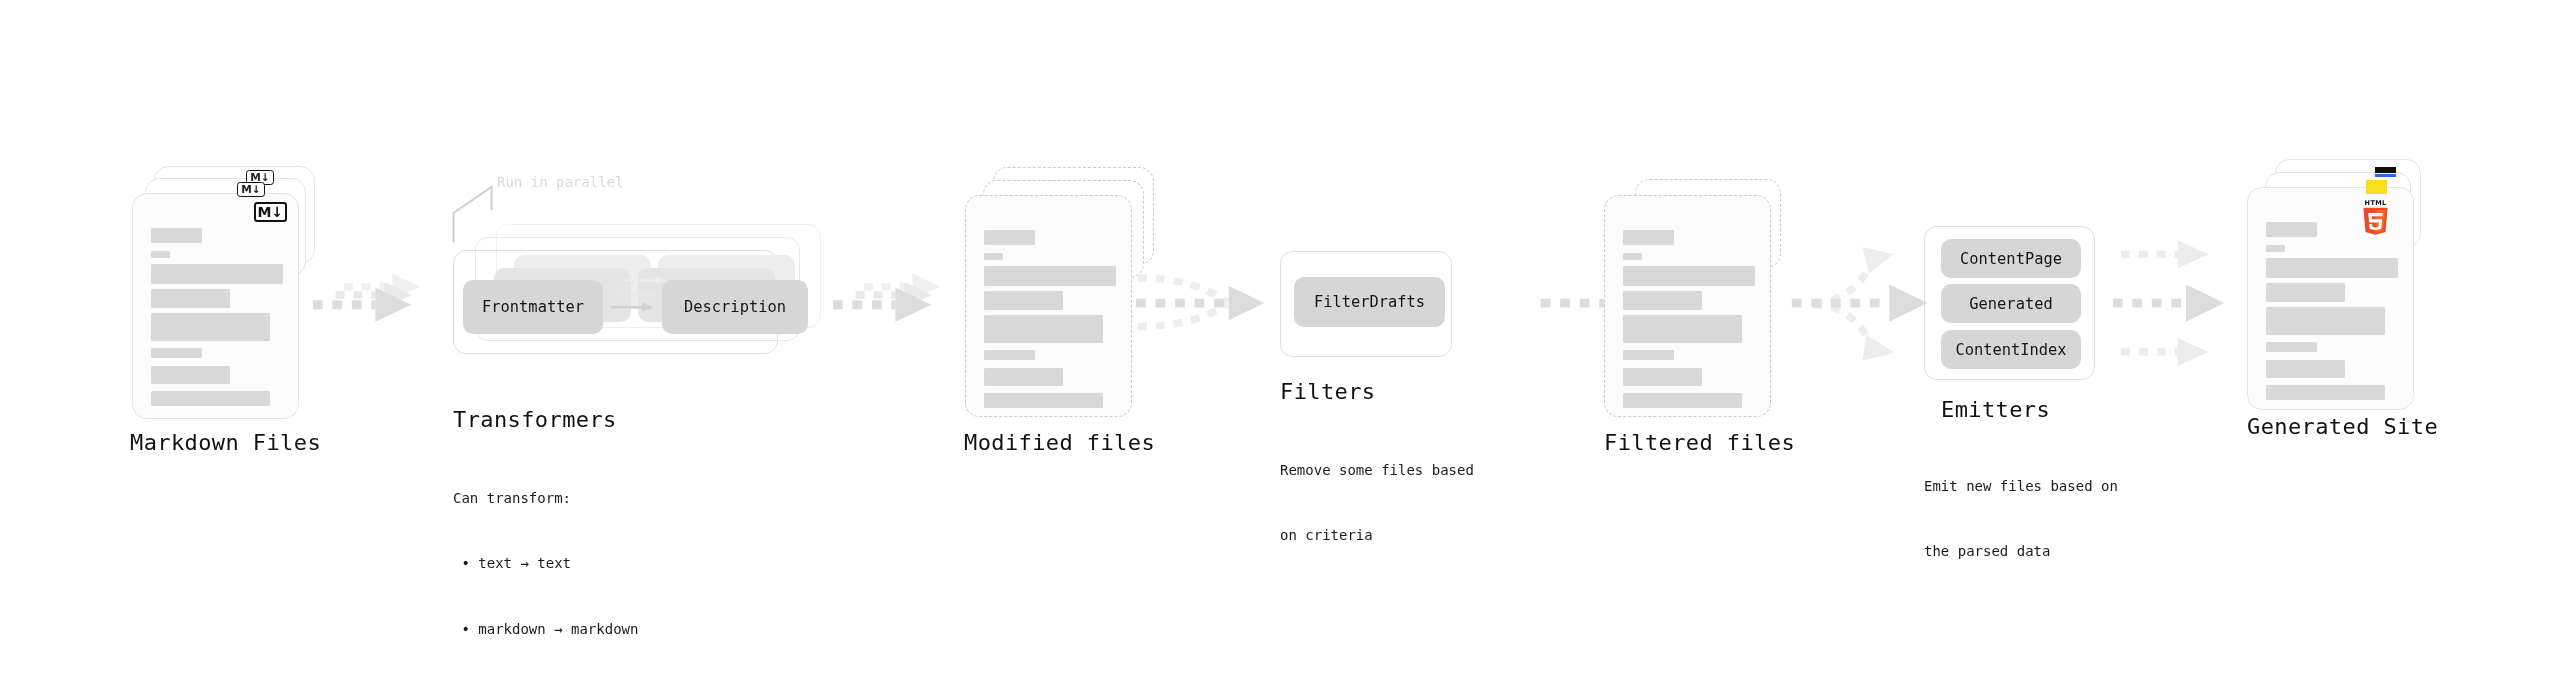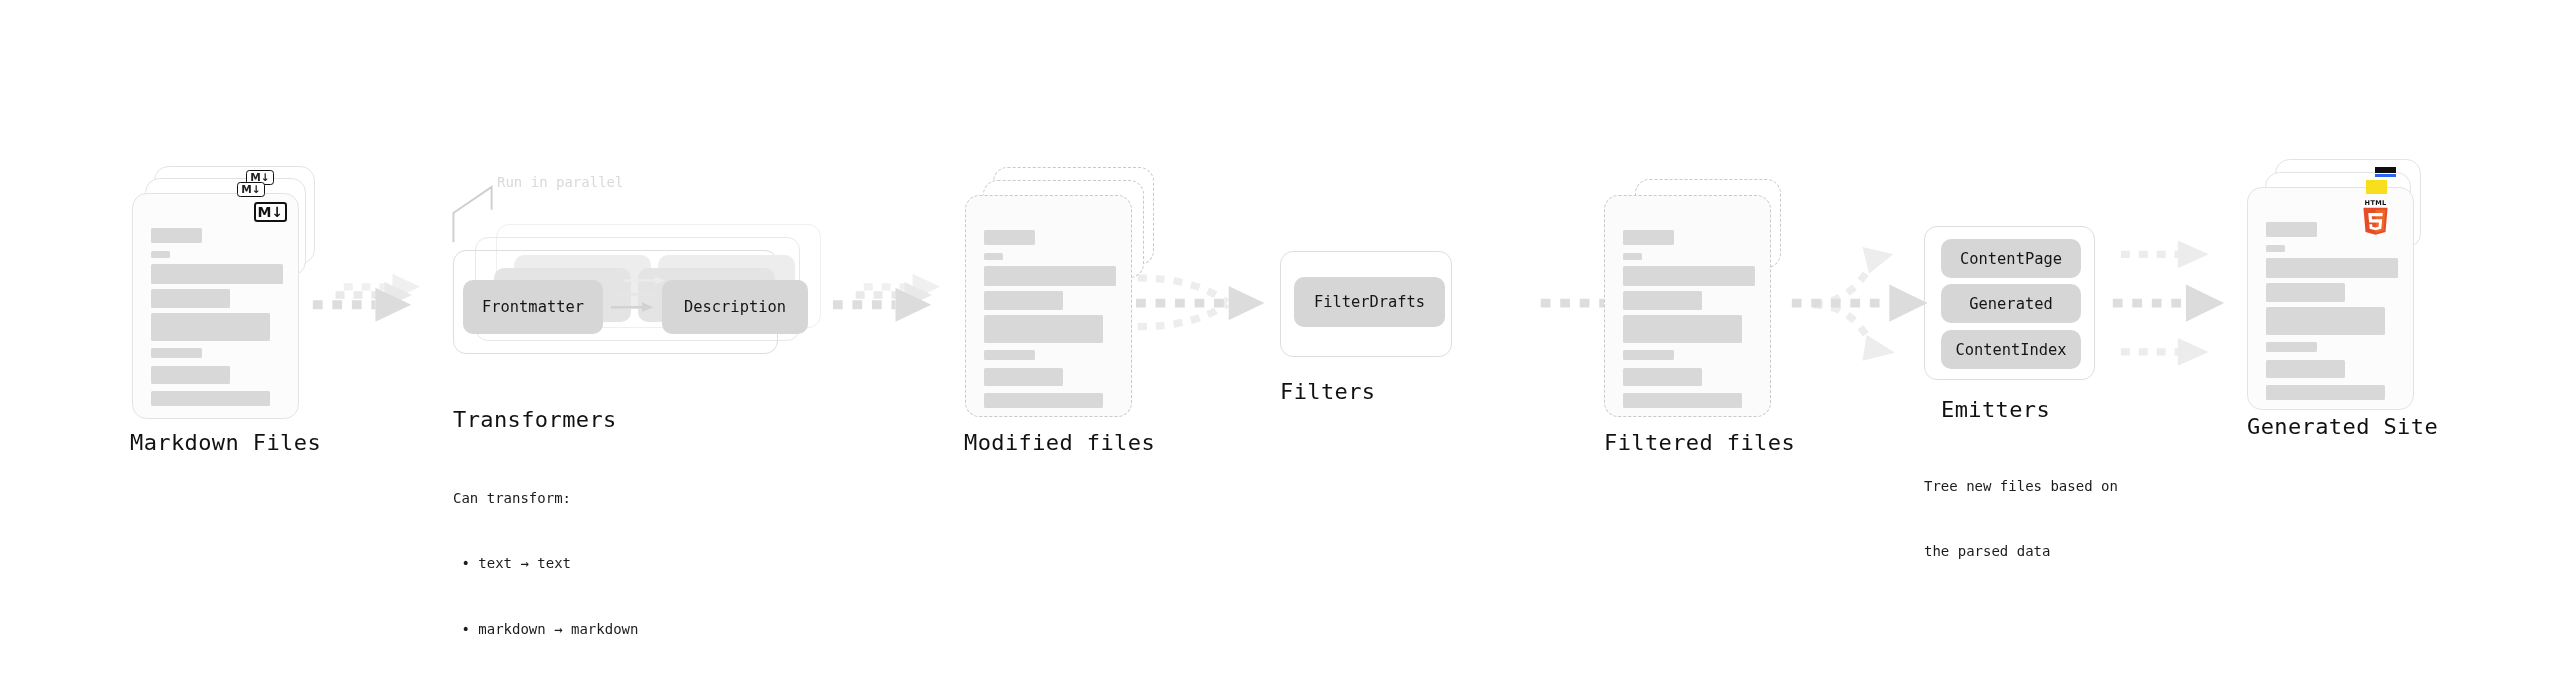--- a/index.html
+++ b/index.html
@@ -260,20 +260,24 @@
   </div>
   <div class="stage-title" style="left:964px; top:430px;">Modified files</div>
 
   <div>
     <div class="group-box" style="left:1280px; top:251px; width:172px; height:106px;"></div>
     <div class="chip" style="left:1294px; top:277px; width:151px; height:50px;">
       <span>FilterDrafts</span>
     </div>
   </div>
   <div class="stage-title" style="left:1280px; top:379px;">Filters</div>
+  <div class="stage-desc" style="left:1280px; top:417px;">
+    <div>Remove some files based</div>
+    <div>on criteria</div>
+  </div>
 
   <div class="doc-stack">
     <div class="doc-card dashed ghost1" style="left:1635px; top:179px; width:146px; height:89px;"></div>
     <div class="doc-card dashed" style="left:1604px; top:195px; width:167px; height:222px;">
       <div class="skel" style="left:18px; top:34px; width:51px; height:14.6px;"></div>
       <div class="skel" style="left:18px; top:57px; width:18.7px; height:6.5px;"></div>
       <div class="skel" style="left:18px; top:70px; width:132px; height:20.3px;"></div>
       <div class="skel" style="left:18px; top:95px; width:79px; height:18.7px;"></div>
       <div class="skel" style="left:18px; top:119px; width:119px; height:28.4px;"></div>
       <div class="skel" style="left:18px; top:154px; width:51px; height:9.8px;"></div>
@@ -290,21 +294,21 @@
     </div>
     <div class="chip" style="left:1941px; top:284px; width:140px; height:39px;">
       <span>Generated</span>
     </div>
     <div class="chip" style="left:1941px; top:330px; width:140px; height:39px;">
       <span>ContentIndex</span>
     </div>
   </div>
   <div class="stage-title" style="left:1924px; top:397px;margin-left:17px;">Emitters</div>
   <div class="stage-desc" style="left:1924px; top:433px;">
-    <div>Tree new files based on</div>
+    <div>Emit new files based on</div>
     <div>the parsed data</div>
   </div>
 
   <div class="doc-stack">
     <div class="doc-card ghost1" style="left:2275px; top:159px; width:146px; height:89px;"></div>
     <div class="doc-card ghost2" style="left:2265px; top:172px; width:146px; height:89px;"></div>
     <div class="doc-card" style="left:2247px; top:187px; width:167px; height:223px;">
       <div class="skel" style="left:18px; top:34px; width:51px; height:14.6px;"></div>
       <div class="skel" style="left:18px; top:57px; width:18.7px; height:6.5px;"></div>
       <div class="skel" style="left:18px; top:70px; width:132px; height:20.3px;"></div>

